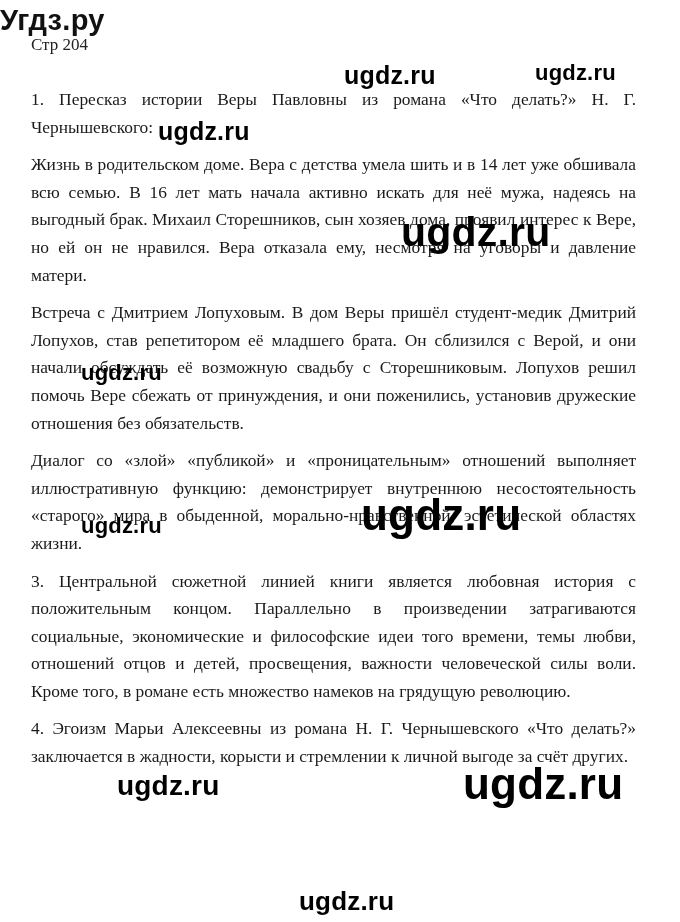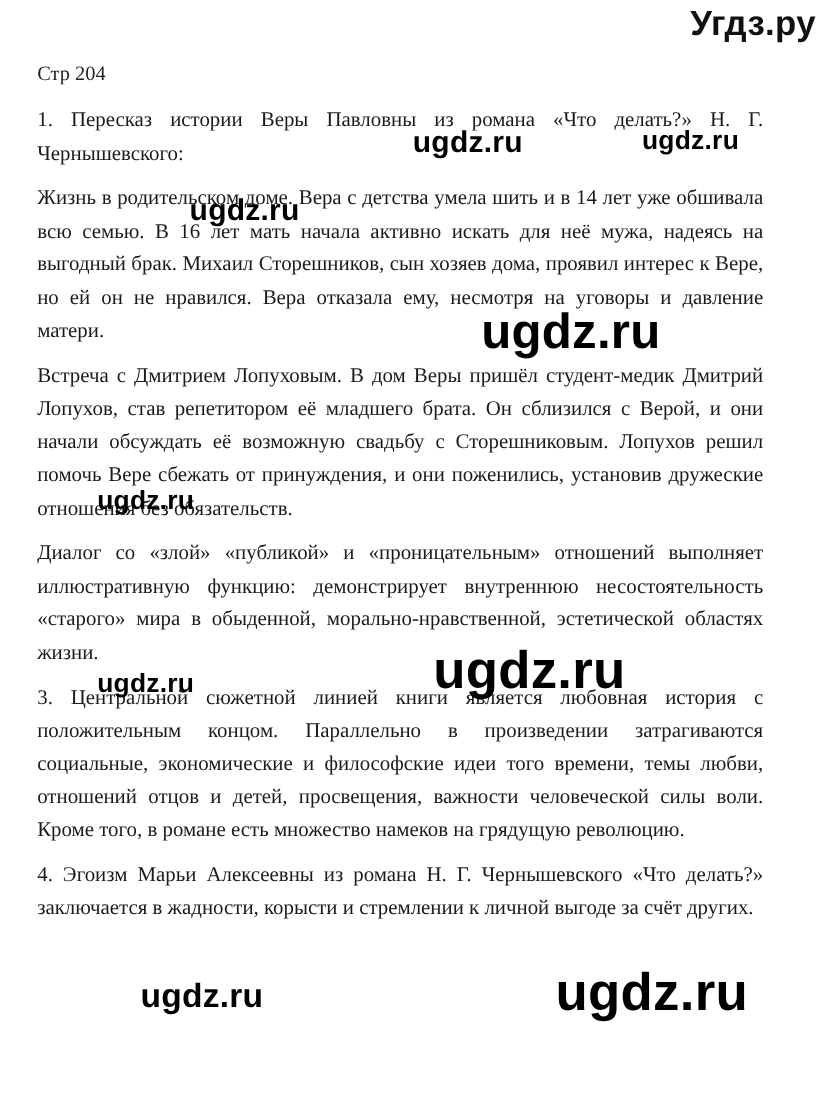--- a/index.html
+++ b/index.html
@@ -12,31 +12,31 @@
       height: 922px;
       position: relative;
       overflow: hidden;
       color: #111111;
     }
     .site-title {
       position: absolute;
       top: 2px;
       left: 0;
       width: 680px;
-      text-align: right;
+      text-align: left;
       font-family: "Liberation Sans", sans-serif;
       font-weight: bold;
       font-size: 29px;
       line-height: 36px;
       color: #111111;
       letter-spacing: 0.3px;
     }
     .page-label {
       position: absolute;
-      top: 52px;
+      top: 35px;
       left: 31px;
       font-family: "Liberation Serif", serif;
       font-size: 17px;
       color: #222;
     }
     .content {
       position: absolute;
       top: 86px;
       left: 31px;
       width: 606px;
@@ -50,21 +50,20 @@
       margin: 0 1px 10px 0;
     }
     .wm {
       position: absolute;
       font-family: "Liberation Sans", sans-serif;
       font-weight: bold;
       color: #000000;
       line-height: 1;
       white-space: nowrap;
       letter-spacing: 0.2px;
-      margin-top: 44px;
     }
     .wm-s { font-size: 22px; }
     .wm-m { font-size: 25px; }
     .wm-l { font-size: 41px; }
   </style>
 </head>
 <body>
 
 <div class="site-title">Угдз.ру</div>
 

